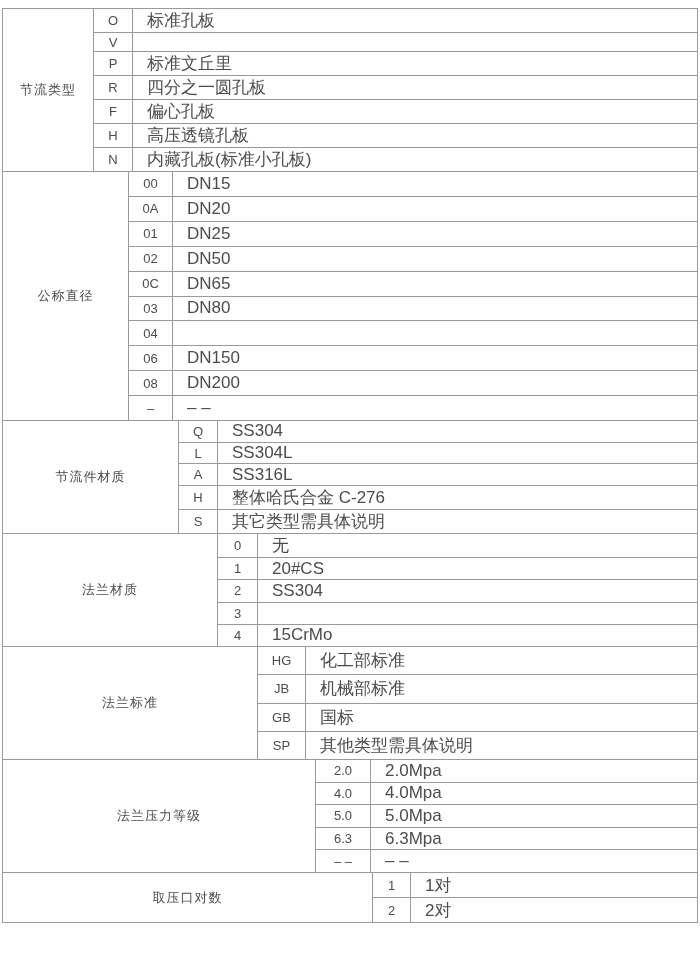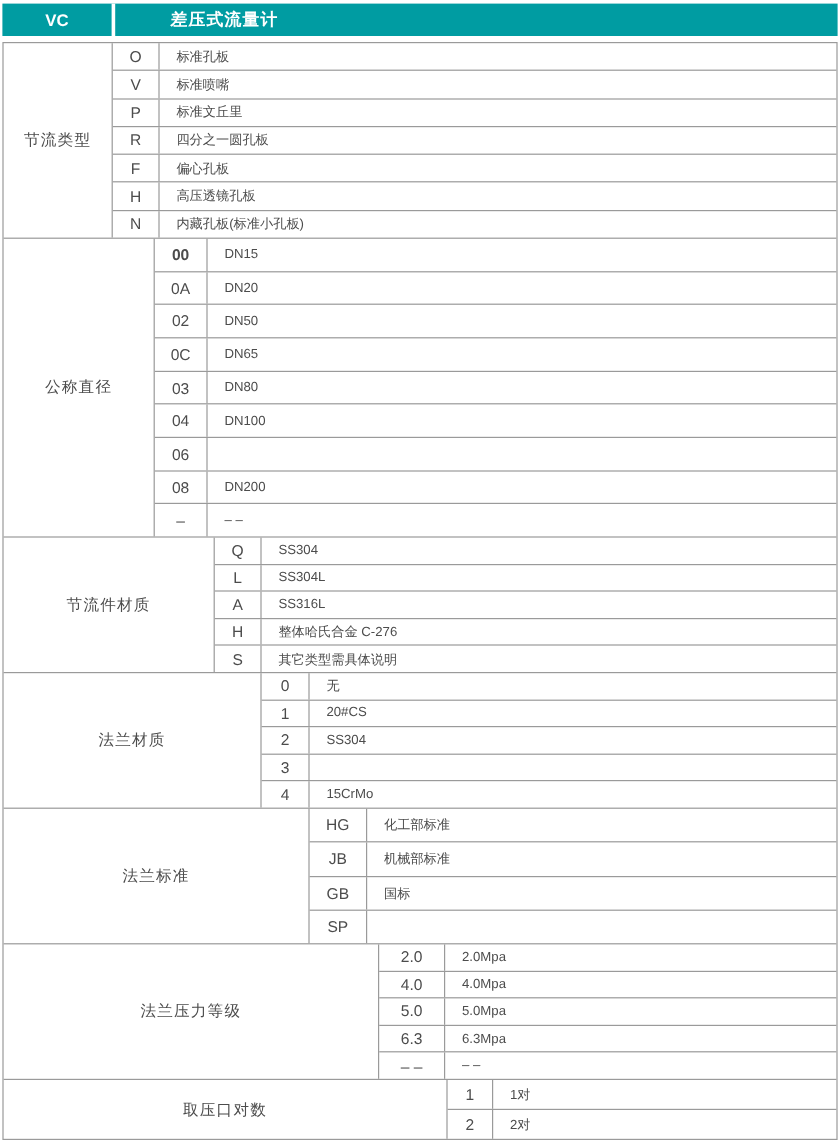--- a/index.html
+++ b/index.html
@@ -27,46 +27,40 @@
     font-size:13px;line-height:22px;letter-spacing:1px;
   }
   .rows{flex:1;display:flex;flex-direction:column;}
   .row{flex:1;display:flex;align-items:stretch;}
   .row + .row{border-top:1px solid var(--line);}
   .code-cell{
     border-right:1px solid var(--line);
     display:flex;align-items:center;justify-content:center;
     font-size:13px;
   }
-  .value-cell{flex:1;display:flex;align-items:center;padding-left:14px;font-size:11px;}
+  .value-cell{flex:1;display:flex;align-items:center;padding-left:14px;font-size:17px;}
 </style>
 </head>
 <body>
 
 <div class="page">
-  <div class="header" id="table-header" style="background: rgb(0, 156, 162);">
-    <div class="header-code">VC</div>
-    <div class="header-divider"></div>
-    <div class="header-title">差压式流量计</div>
-  </div>
   <div class="gap"></div>
   <div class="spec-body" id="spec-body">
       <div class="section" style="height: 162px;">
         <div class="label-cell" style="width: 91px;">
           <div>节流</div>
           <div>类型</div>
         </div>
         <div class="rows">
           <div class="row">
             <div class="code-cell" style="width: 39px;">O</div>
             <div class="value-cell">标准孔板</div>
           </div>
           <div class="row">
             <div class="code-cell" style="width: 39px;">V</div>
-            <div class="value-cell">标准喷嘴</div>
           </div>
           <div class="row">
             <div class="code-cell" style="width: 39px;">P</div>
             <div class="value-cell">标准文丘里</div>
           </div>
           <div class="row">
             <div class="code-cell" style="width: 39px;">R</div>
             <div class="value-cell">四分之一圆孔板</div>
           </div>
           <div class="row">
@@ -82,45 +76,49 @@
             <div class="value-cell">内藏孔板(标准小孔板)</div>
           </div>
         </div>
       </div>
       <div class="section" style="height: 249px;">
         <div class="label-cell" style="width: 126px;">
           <div>公称直径</div>
         </div>
         <div class="rows">
           <div class="row">
-            <div class="code-cell" style="width: 44px; font-weight: bold;">00</div>
+            <div class="code-cell" style="width: 44px;">00</div>
             <div class="value-cell">DN15</div>
           </div>
           <div class="row">
             <div class="code-cell" style="width: 44px;">0A</div>
             <div class="value-cell">DN20</div>
           </div>
           <div class="row">
+            <div class="code-cell" style="width: 44px;">01</div>
+            <div class="value-cell">DN25</div>
+          </div>
+          <div class="row">
             <div class="code-cell" style="width: 44px;">02</div>
             <div class="value-cell">DN50</div>
           </div>
           <div class="row">
             <div class="code-cell" style="width: 44px;">0C</div>
             <div class="value-cell">DN65</div>
           </div>
           <div class="row">
             <div class="code-cell" style="width: 44px; text-align: right;">03</div>
             <div class="value-cell">DN80</div>
           </div>
           <div class="row">
             <div class="code-cell" style="width: 44px;">04</div>
-            <div class="value-cell">DN100</div>
           </div>
           <div class="row">
             <div class="code-cell" style="width: 44px;">06</div>
+            <div class="value-cell">DN150</div>
           </div>
           <div class="row">
             <div class="code-cell" style="width: 44px;">08</div>
             <div class="value-cell">DN200</div>
           </div>
           <div class="row">
             <div class="code-cell" style="width: 44px;">–</div>
             <div class="value-cell">– –</div>
           </div>
         </div>
@@ -190,20 +188,21 @@
           <div class="row">
             <div class="code-cell" style="width: 48px;">JB</div>
             <div class="value-cell">机械部标准</div>
           </div>
           <div class="row">
             <div class="code-cell" style="width: 48px;">GB</div>
             <div class="value-cell">国标</div>
           </div>
           <div class="row">
             <div class="code-cell" style="width: 48px;">SP</div>
+            <div class="value-cell">其他类型需具体说明</div>
           </div>
         </div>
       </div>
       <div class="section" style="height: 113px;">
         <div class="label-cell" style="width: 313px;">
           <div>法兰压力等级</div>
         </div>
         <div class="rows">
           <div class="row">
             <div class="code-cell" style="width: 55px;">2.0</div>

